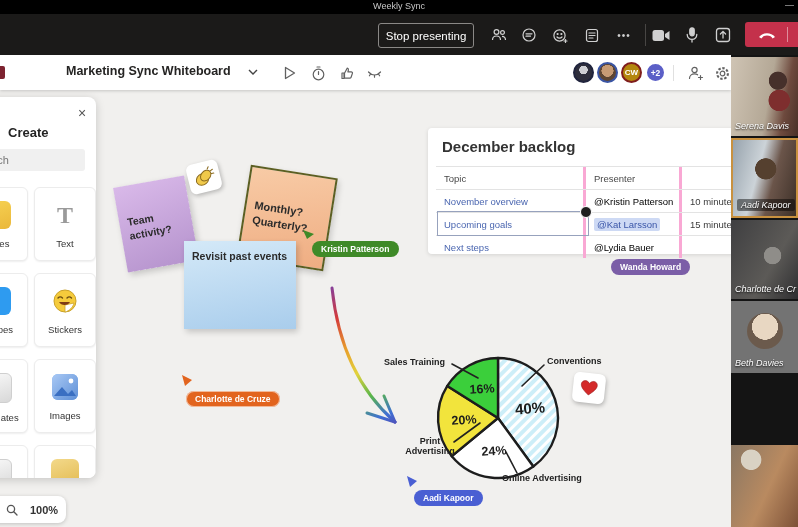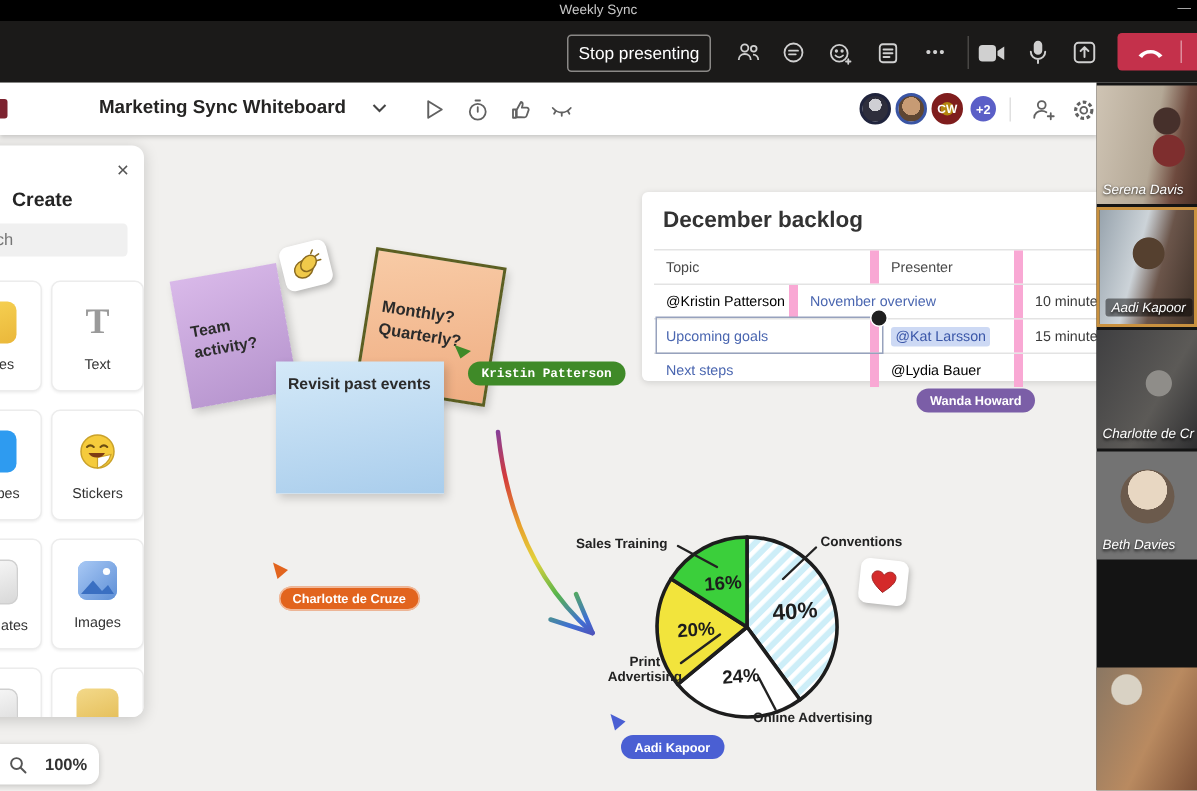--- a/index.html
+++ b/index.html
@@ -25,21 +25,21 @@
 
   
   .wbbar{left:0;top:55px;width:731px;height:35px;background:#fff;z-index:39;
          box-shadow:0 1px 3px rgba(0,0,0,.18);}
   .wbtitle{left:28px;top:9px;font-size:12.5px;font-weight:bold;color:#252423;padding-left:38px;}
   .wbfrag{left:0;top:11px;width:5px;height:13px;background:#7d2330;border-radius:0 2px 2px 0;}
   .wbico{top:8px;width:20px;height:20px;display:flex;align-items:center;justify-content:center;color:#616161;}
   .av{top:7px;width:21px;height:21px;border-radius:50%;box-sizing:border-box;}
   .av1{background:radial-gradient(circle at 50% 35%,#cfcfd4 0 30%,#2e2e3c 31% 100%);border:2px solid #20243d;}
   .av2{background:radial-gradient(circle at 50% 40%,#c79b74 0 45%,#5e4632 46% 100%);border:2px solid #3a55a4;}
-  .av3{background:#b4860e;border:6px solid #7f1d1d;color:#fff;font-size:8px;font-weight:bold;
+  .av3{background:#b4860e;border:2px solid #7f1d1d;color:#fff;font-size:8px;font-weight:bold;
        display:flex;align-items:center;justify-content:center;}
   .avplus{background:#5b5fc7;border:2px solid #fff;color:#fff;font-size:8.5px;font-weight:bold;
        display:flex;align-items:center;justify-content:center;}
   .wdiv{top:10px;width:1px;height:16px;background:#e0e0e0;}
 
   
   .panel{left:-40px;top:97px;width:136px;height:381px;background:#fff;border-radius:8px;
          box-shadow:0 2px 10px rgba(0,0,0,.18);z-index:30;overflow:hidden;}
   .panel .title{left:48px;top:28px;font-size:13px;font-weight:bold;color:#242424;}
   .panel .close{left:114px;top:8px;width:16px;height:16px;color:#555;font-size:14px;
@@ -81,21 +81,21 @@
   .pill-border{box-shadow:inset 0 0 0 1px rgba(255,255,255,.55);}
 
   
   .backlog{left:428px;top:128px;width:340px;height:126px;background:#fff;border-radius:4px;
            box-shadow:0 1px 4px rgba(0,0,0,.12);z-index:5;}
   .backlog .hd{left:14px;top:10px;font-size:15px;font-weight:bold;color:#333;}
   .tbl{left:8px;top:38px;width:324px;}
   .trow{display:flex;height:22px;align-items:center;border-bottom:1px solid #e3e3e3;font-size:9.5px;}
   .trow.head{border-top:1px solid #e3e3e3;color:#494949;}
   .tc{padding-left:8px;box-sizing:border-box;overflow:hidden;white-space:nowrap;height:100%;
-      display:flex;align-items:center;border-right:6px solid #f9a8d4;}
+      display:flex;align-items:center;border-right:3px solid #f9a8d4;}
   .tc1{width:150px;} .tc2{width:96px;} .tc3{width:78px;border-right:none;color:#3b3b3b;}
   .link{color:#4a66b0;}
   .mention{background:#cdd9f4;color:#3a56a8;border-radius:2px;padding:1px 3px;}
   .selcell{left:9px;top:83px;width:150px;height:23px;border:1.5px solid #97a2bd;z-index:2;}
   .seldot{left:152px;top:78px;width:10px;height:10px;border-radius:50%;background:#1f1f1f;border:1.5px solid #fff;z-index:3;}
 
   
   .hand{color:#222;}
   .pietitle{left:428px;top:323px;width:150px;text-align:center;font-size:12.5px;font-weight:bold;
             letter-spacing:2px;color:#222;transform:rotate(-1deg);}
@@ -297,21 +297,21 @@
   </div>
   <div class="abs note note-blue" style="top:151px">
     <span>Revisit past events</span>
   </div>
 
   <div class="abs" style="left:303px;top:138px">
     <svg class="cursor" viewBox="0 0 12 12">
         <polygon points="0,2 11,6 4,11" style="fill: rgb(63, 138, 40);"></polygon>
       </svg>
   </div>
-  <div class="abs pill" style="left: 312px; top: 151px; background-color: rgb(63, 138, 40); font-family: Liberation Mono, monospace;"><span>Kristin Patterson</span></div>
+  <div class="abs pill" style="left: 312px; top: 151px; background-color: rgb(63, 138, 40);"><span>Kristin Patterson</span></div>
 
   <div class="abs" style="left:606px;top:153px">
     <svg class="cursor" viewBox="0 0 12 12">
         <polygon points="1,0 11,5 4,11" style="fill: rgb(123, 94, 167);"></polygon>
       </svg>
   </div>
   <div class="abs pill" style="left: 611px; top: 169px; background-color: rgb(123, 94, 167);"><span>Wanda Howard</span></div>
 
   <div class="abs" style="left:181px;top:285px">
     <svg class="cursor" viewBox="0 0 12 12">
@@ -328,24 +328,24 @@
   <div class="abs pill" style="left: 414px; top: 400px; background-color: rgb(74, 95, 211);"><span>Aadi Kapoor</span></div>
 
   <div class="abs backlog" style="top:38px">
     <div class="abs hd">December backlog</div>
     <div class="abs tbl">
       <div class="trow head">
         <div class="tc tc1">Topic</div>
         <div class="tc tc2">Presenter</div>
       </div>
       <div class="trow">
-        <div class="tc tc2">@Kristin Patterson</div>
         <div class="tc tc1">
             <span class="link">November overview</span>
           </div>
+        <div class="tc tc2">@Kristin Patterson</div>
         <div class="tc tc3">10 minutes</div>
       </div>
       <div class="trow">
         <div class="tc tc1">
             <span class="link">Upcoming goals</span>
           </div>
         <div class="tc tc2">
             <span class="mention">@Kat Larsson</span>
           </div>
         <div class="tc tc3">15 minutes</div>

